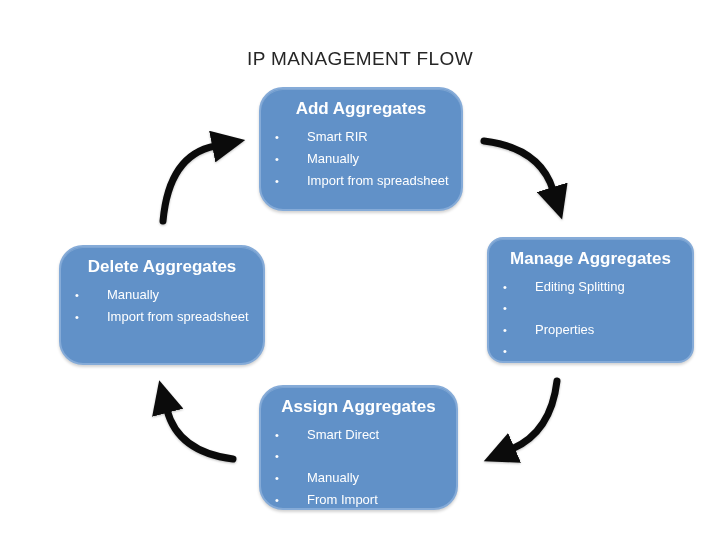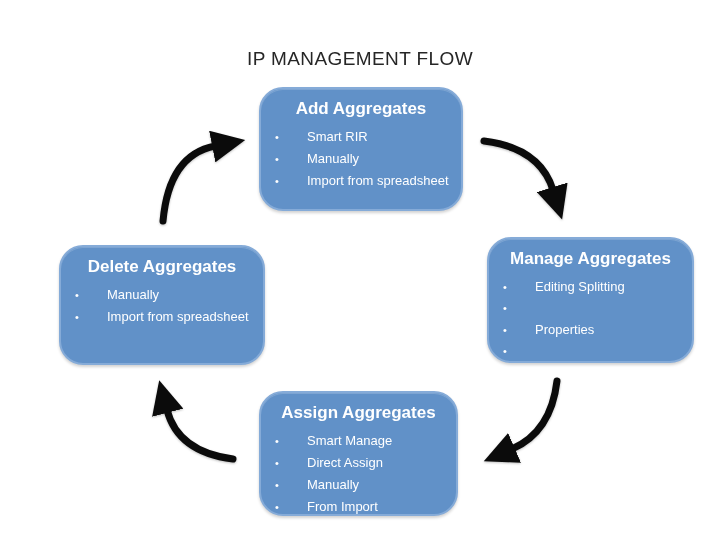--- a/index.html
+++ b/index.html
@@ -51,22 +51,22 @@
     font-size: 13px;
     line-height: 21px;
   }
   .bullet-dot {
     flex: 0 0 32px;
     width: 32px;
     font-size: 11px;
     padding-left: 2px;
   }
   #node-add    { left: 259px; top:  87px; width: 204px; height: 124px; }
-  #node-manage { left: 487px; top: 237px; width: 207px; height: 126px; }
-  #node-assign { left: 259px; top: 385px; width: 199px; height: 125px; margin-top: 6px; }
+  #node-manage { left: 487px; top: 237px; width: 207px; height: 126px; border-radius: 16px; }
+  #node-assign { left: 259px; top: 385px; width: 199px; height: 125px; }
   #node-delete { left:  31px; top: 245px; width: 206px; height: 120px; margin-left: 28px; }
   svg.arrows {
     position: absolute; inset: 0;
     width: 720px; height: 540px;
     pointer-events: none;
     filter: drop-shadow(0 1px 1px rgba(0,0,0,0.25));
   }
   .arrow-path {
     fill: none;
     stroke: var(--arrow-color, #0B0B0B);
@@ -130,25 +130,24 @@
           <span class="bullet-dot">•</span>
         </li>
     </ul>
   </div>
 
   <div class="node" id="node-assign">
     <div class="node-title">Assign Aggregates</div>
     <ul class="bullets">
       <li>
           <span class="bullet-dot">•</span>
-          <span class="bullet-text">Smart Manage</span>
+          <span class="bullet-text">Smart Direct</span>
         </li>
       <li>
           <span class="bullet-dot">•</span>
-          <span class="bullet-text">Direct Assign</span>
         </li>
       <li>
           <span class="bullet-dot">•</span>
           <span class="bullet-text">Manually</span>
         </li>
       <li>
           <span class="bullet-dot">•</span>
           <span class="bullet-text">From Import</span>
         </li>
     </ul>

